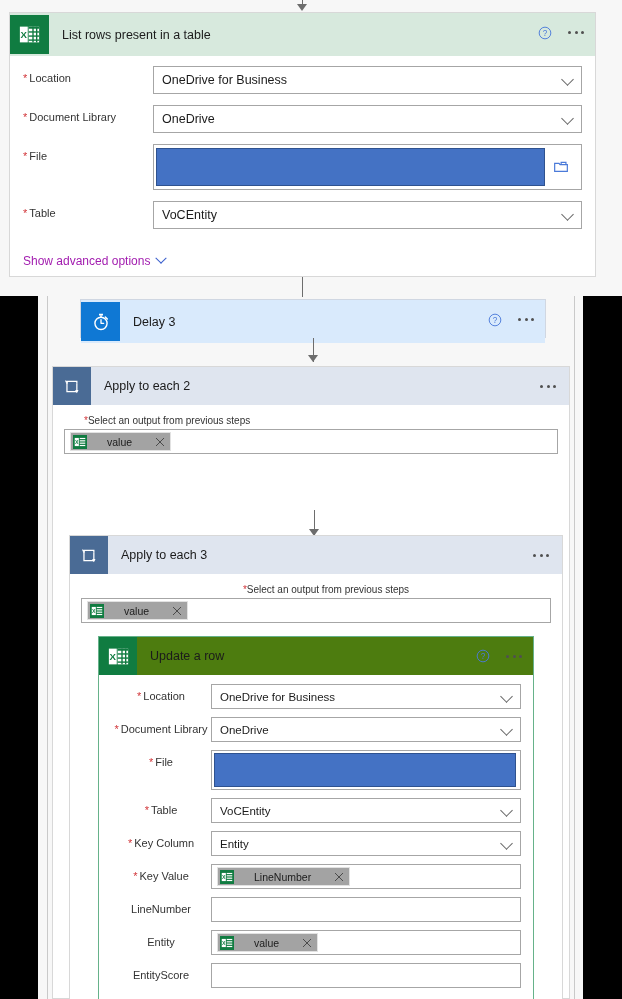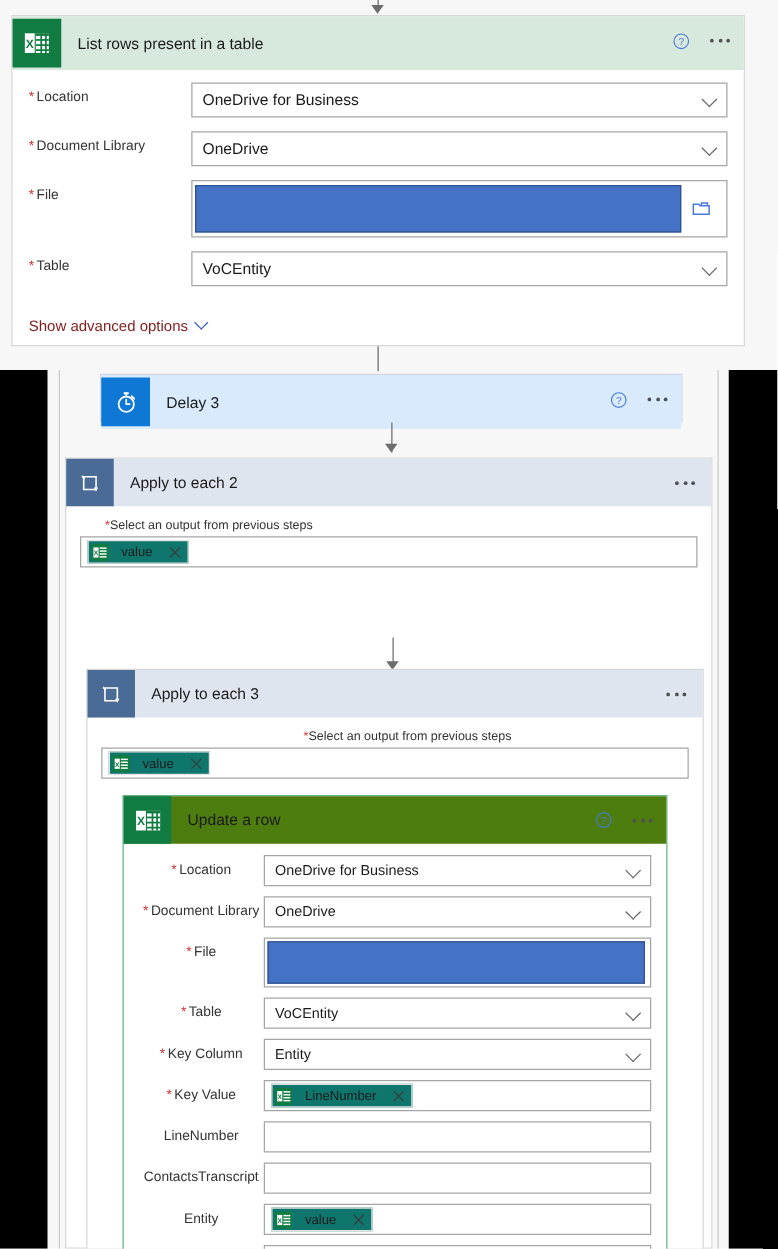--- a/index.html
+++ b/index.html
@@ -85,31 +85,31 @@
   .file-wrap {
     display: flex; align-items: center;
     border: 1px solid #a6a6a6; background: #fff;
     padding: 2px 4px 2px 2px;
   }
   .folder-ico { width: 32px; display:flex; justify-content:center; flex:0 0 32px; }
 
   
   .chip {
     display: inline-flex; align-items: center;
-    background: #0f766e; border: 1px solid #e2e2e2;
-    height: 19px; padding: 0 4px 0 2px; gap: 10px;
+    background: #a3a3a3; border: 1px solid #e2e2e2;
+    height: 19px; padding: 0 4px 0 2px; gap: 20px;
   }
   .chip .xl { width: 14px; height: 14px; display:block; }
   .chip span { font-size: 10.5px; color: #1b1b1b; }
   .chip .rm {
     width: 12px; height: 12px; display:block; margin-left:2px;
   }
 
   .adv {
-    font-size: 12px; color: #7f1d1d;
+    font-size: 12px; color: #a21caf;
     display: flex; align-items: center; gap: 7px;
   }
   .adv .c {
     width: 8px; height: 8px;
     border-right: 1.3px solid #3a5fcd; border-bottom: 1.3px solid #3a5fcd;
     transform: rotate(45deg) translate(-2px,-2px);
   }
 
   .sub-lbl { font-size: 10px; color: #333; margin-left: 20px; }
   .sub-lbl .rq { color: #d13438; }
@@ -437,26 +437,20 @@
             </div>
           </div>
 
           <div class="row" style="margin-bottom:8px;">
             <div class="lbl" style="width:100px;">LineNumber</div>
             <div class="fld" style="height:25px;">
               <span style="font-size:11.5px;"></span>
             </div>
           </div>
 
-          <div class="row" style="margin-bottom:8px;">
-            <div class="lbl" style="width:100px;">ContactsTranscript</div>
-            <div class="fld" style="height:25px;">
-              <span style="font-size:11.5px;"></span>
-            </div>
-          </div>
 
           <div class="row" style="margin-bottom:8px;">
             <div class="lbl" style="width:100px;">Entity</div>
             <div class="fld" style="height:25px; padding:0 5px;">
               <span class="chip">
                 <svg class="xl">
                     <use href="#ic-excel-chip"></use>
                   </svg>
                 <span>value</span>
                 <svg class="rm">

